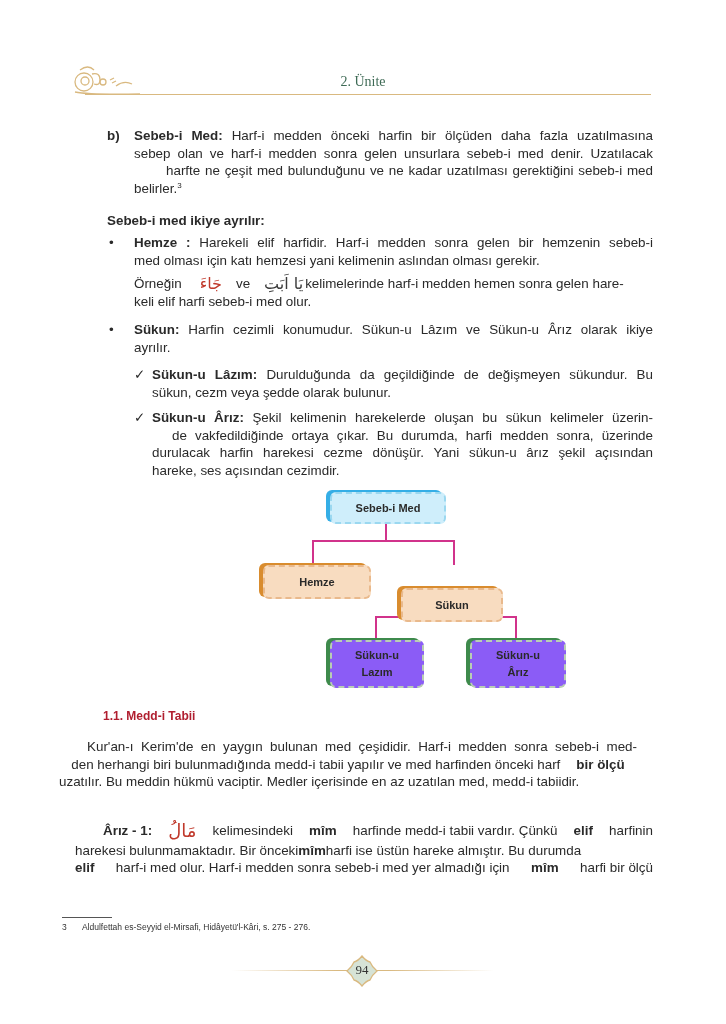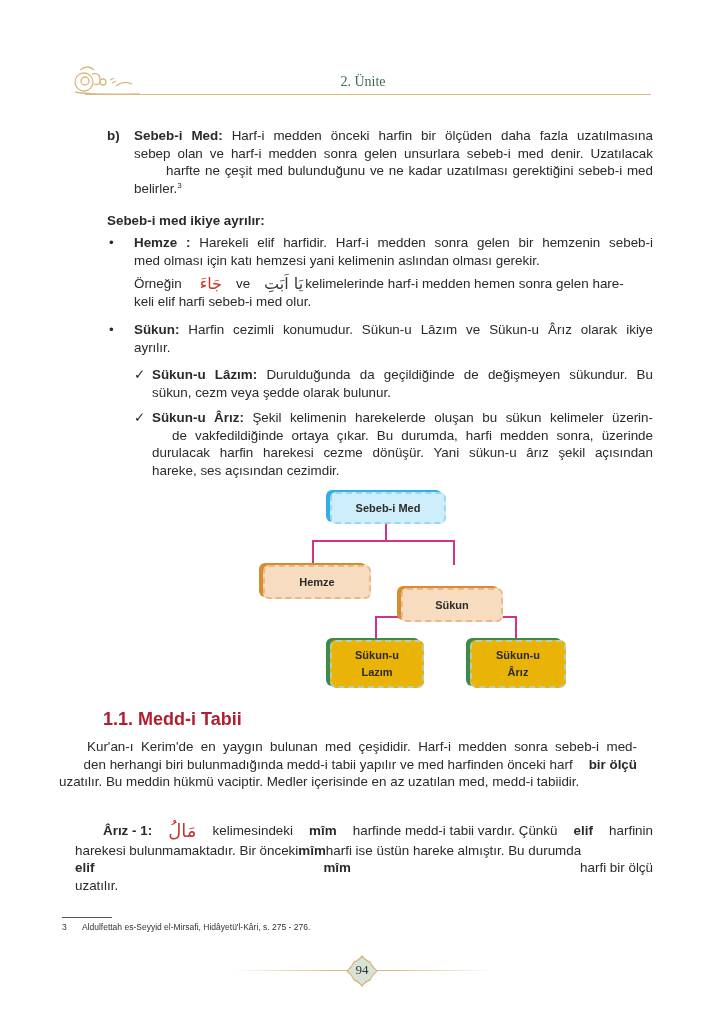--- a/index.html
+++ b/index.html
@@ -9,27 +9,27 @@
   .header-rule { left:85px; top:94px; width:566px; height:1px; background:#d9b980; }
   .header-title { left:0; width:726px; top:74px; text-align:center;
                   font-family:"Liberation Serif", serif; font-size:14px; color:#3e6a55; }
   .body-text { font-size:13.4px; line-height:17.5px; color:#2a2a2a; }
   .just { text-align:justify; }
   .b { font-weight:bold; }
   .bi { font-weight:bold; }
   .sup { font-size:8px; vertical-align:super; line-height:0; }
   .ar { font-family:"DejaVu Sans", sans-serif; color:#c0392b; font-size:16px; }
   .ar-dark { font-family:"DejaVu Sans", sans-serif; color:#3a3a3a; font-size:16px; }
-  .section-title { color:#b01e2f; font-weight:bold; font-size:18px; }
+  .section-title { color:#b01e2f; font-weight:bold; font-size:12px; }
   
   .node { position:absolute; display:flex; align-items:center; justify-content:center;
           text-align:center; font-weight:bold; font-size:11px; color:#2a2a2a; border-radius:6px; line-height:17px; }
   .node-blue { background:#cfeefb; border:2px dashed #9bd8f0; box-shadow:-4px -2px 0 #35aee6; }
   .node-orange { background:#f8dcc0; border:2px dashed #e9b98c; box-shadow:-4px -2px 0 #d98c2e; }
-  .node-green { background:#eab308; border:2px dashed #b9cdb4; box-shadow:-4px -2px 0 #3e8a4c;text-align:center; }
+  .node-green { background:#8b5cf6; border:2px dashed #b9cdb4; box-shadow:-4px -2px 0 #3e8a4c;text-align:center; }
   .line { position:absolute; background:#d1338b; }
   .footnote-rule { left:62px; top:917px; width:50px; height:1px; background:#555; }
   .footnote { left:62px; top:922px; font-size:8.5px; color:#333; }
   .page-line { top:970px; height:1px; background:linear-gradient(to right, rgba(217,185,128,0), #d9b980 40%, #d9b980 60%, rgba(217,185,128,0)); }
   .page-badge { left:346px; top:955px; width:32px; height:32px; }
   .page-num { left:346px; top:962px; width:32px; text-align:center; font-family:"Liberation Serif", serif; font-size:13px; color:#333; }
 </style>
 </head>
 <body>
 
@@ -125,21 +125,21 @@
   </div>
   <div class="node node-green" style="left:470px;top:640px;width:92px;height:44px;flex-direction:column;">
     <span>Sükun-u</span>
     <span>Ârız</span>
   </div>
 </div>
 
 <div class="abs section-title" style="left:103px;top:709px;">1.1. Medd-i Tabii</div>
 <div class="abs body-text" style="left:59px;top:738px;width:578px;">
   <div style="text-indent:28px;text-align:justify;text-align-last:justify;">Kur'an-ı Kerim'de en yaygın bulunan med çeşididir. Harf-i medden sonra sebeb-i med-</div>
-  <div style="display:flex;justify-content:flex-end;gap:16px;">
+  <div style="display:flex;justify-content:center;gap:16px;">
     <span>den herhangi biri bulunmadığında medd-i tabii yapılır ve med harfinden önceki harf</span>
     <span class="bi">bir ölçü</span>
   </div>
   <div>uzatılır. Bu meddin hükmü vaciptir. Medler içerisinde en az uzatılan med, medd-i tabiidir.</div>
 </div>
 
 <div class="abs body-text" style="left:75px;top:822px;width:578px;">
   <div style="display:flex;align-items:flex-end;justify-content:space-between;white-space:nowrap;">
     <span style="padding-left:28px;"><span class="b">Ârız - 1:</span></span>
     <span class="ar" dir="rtl" style="font-size:18px;">مَالُ</span>
@@ -149,24 +149,24 @@
     <span class="bi">elif</span>
     <span>harfinin</span>
   </div>
   <div style="display:flex;white-space:nowrap;margin-top:2px;">
     <span>harekesi bulunmamaktadır. Bir önceki</span>
     <span class="bi">mîm</span>
     <span>harfi ise üstün hareke almıştır. Bu durumda</span>
   </div>
   <div style="display:flex;justify-content:space-between;white-space:nowrap;">
     <span class="bi">elif</span>
+    <span>harf-i med olur. Harf-i medden sonra sebeb-i med yer almadığı için</span>
     <span class="bi">mîm</span>
     <span>harfi bir ölçü</span>
   </div>
-  <div>uzatılır.</div>
 </div>
 
 <div class="abs footnote-rule"></div>
 <div class="abs footnote">
   <span style="display:inline-block;width:18px;">3</span>
   <span>Aldulfettah es-Seyyid el-Mirsafi, Hidâyetü'l-Kâri, s. 275 - 276.</span>
 </div>
 
 <div class="abs page-line" style="left:232px;width:262px;"></div>
 <svg class="abs page-badge" viewBox="0 0 32 32">

